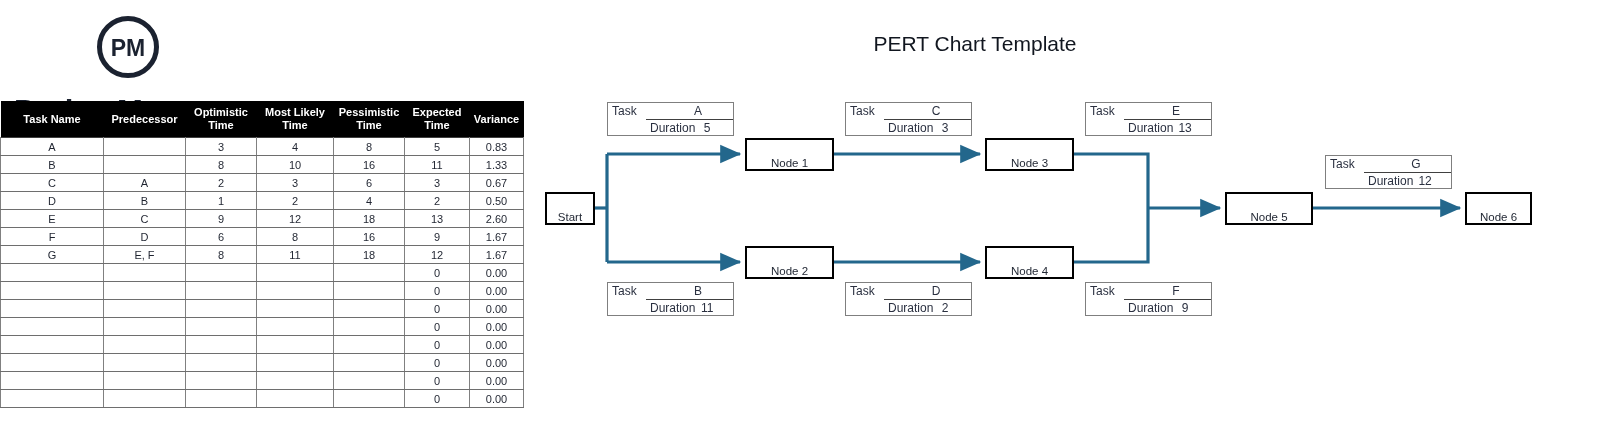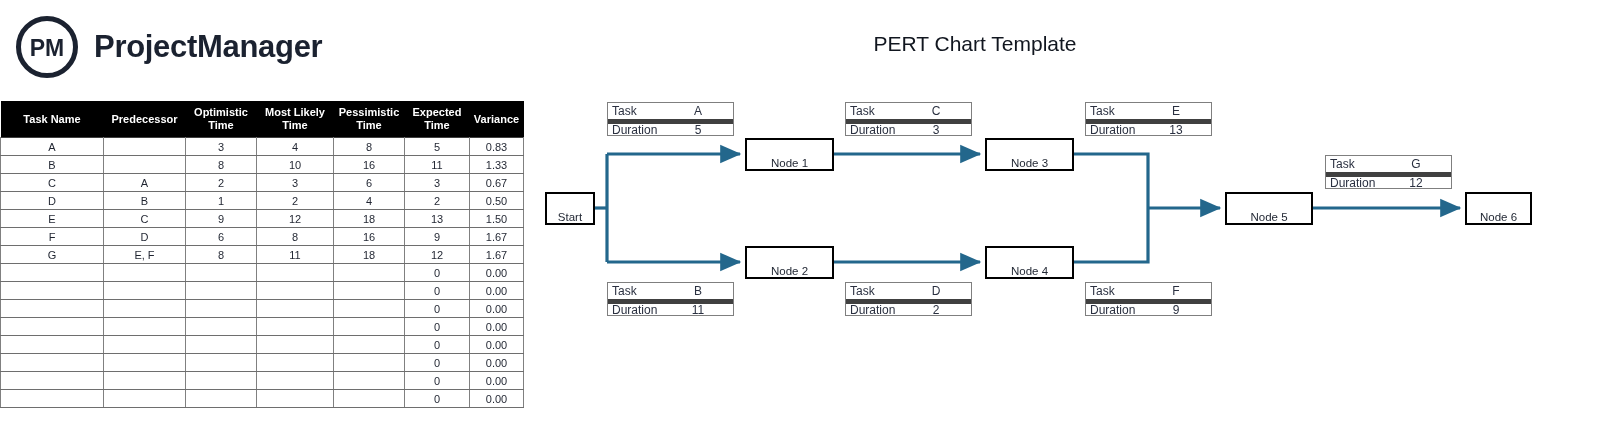--- a/index.html
+++ b/index.html
@@ -17,20 +17,21 @@
   }
 
   
   #brand {
     position: absolute;
     left: 14px;
     top: 14px;
     display: flex;
     align-items: center;
     gap: 14px;
+    flex-direction: column;
   }
   #brand-mark {
     width: 66px;
     height: 66px;
     flex: none;
   }
   #brand-name {
     font-size: 31px;
     font-weight: bold;
     letter-spacing: -0.3px;
@@ -124,21 +125,21 @@
     box-sizing: border-box;
     font-size: 12px;
     color: #2a3040;
   }
   .info-row {
     display: flex;
     align-items: center;
     height: 16px;
     box-sizing: border-box;
   }
-  .info-row + .info-row { border-top: 5px solid #404040; }
+  .info-row + .info-row { border-top: 1px solid #404040; margin-left: 38px; }
   .info-label {
     padding-left: 4px;
     width: 52%;
     white-space: nowrap;
   }
   .info-value {
     flex: 1;
     text-align: center;
     padding-right: 14px;
     white-space: nowrap;
@@ -215,21 +216,21 @@
         <td>2</td>
         <td>0.50</td>
       </tr>
       <tr>
         <td>E</td>
         <td>C</td>
         <td>9</td>
         <td>12</td>
         <td>18</td>
         <td>13</td>
-        <td>1.50</td>
+        <td>2.60</td>
       </tr>
       <tr>
         <td>F</td>
         <td>D</td>
         <td>6</td>
         <td>8</td>
         <td>16</td>
         <td>9</td>
         <td>1.67</td>
       </tr>

